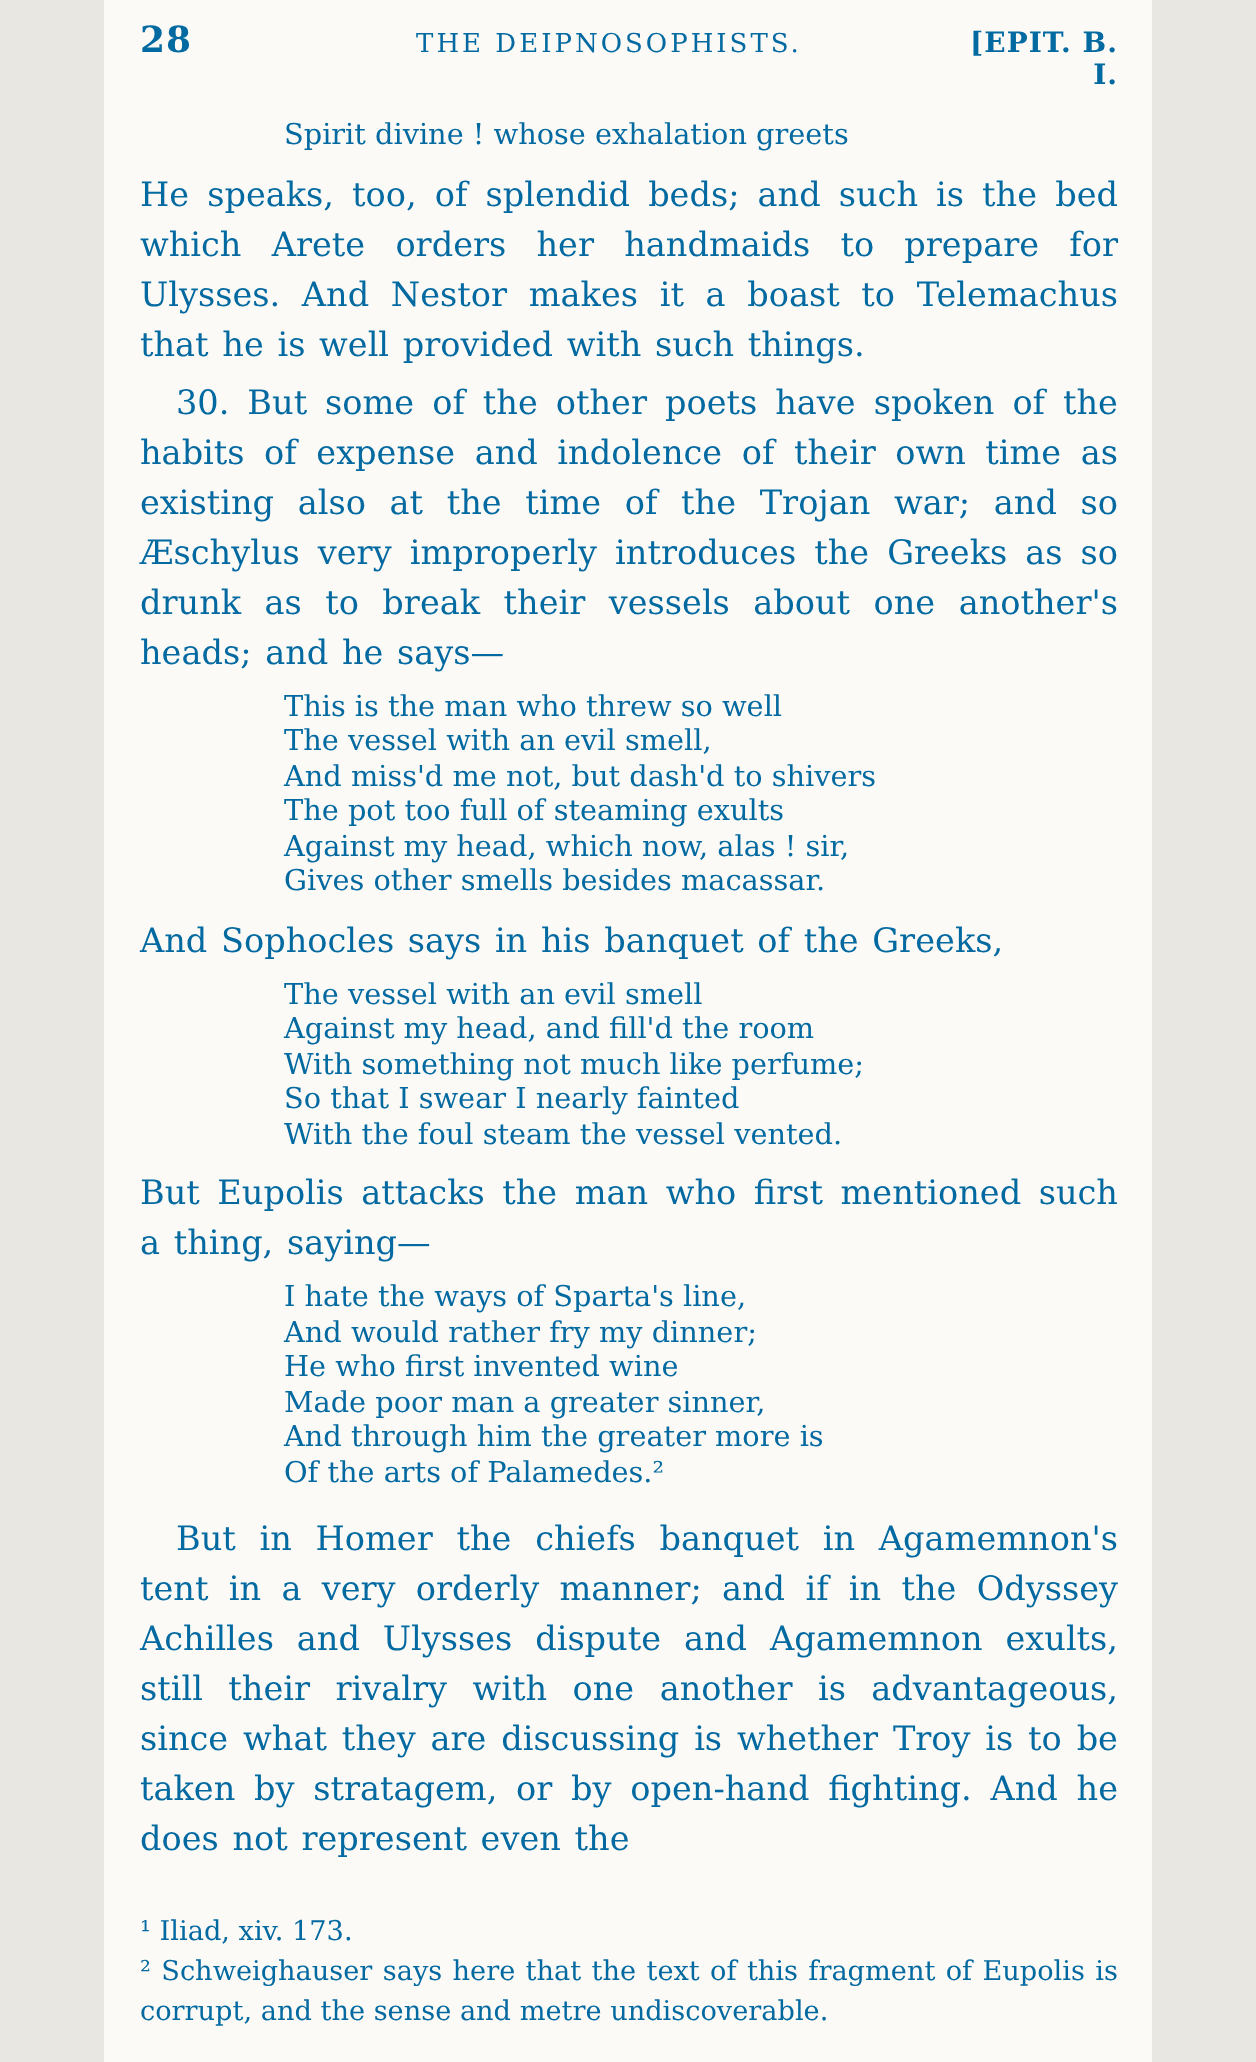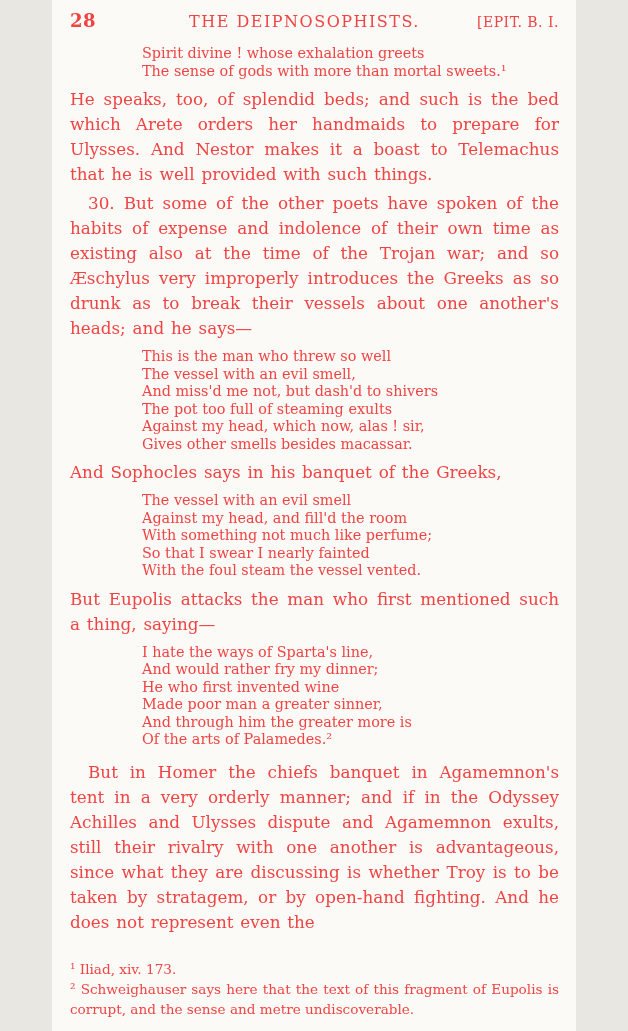--- a/index.html
+++ b/index.html
@@ -7,47 +7,48 @@
     padding: 0;
     background: #e9e7e2;
     font-family: "DejaVu Serif", "Liberation Serif", serif;
   }
   .page {
     position: relative;
     width: 524px;
     height: 1031px;
     margin: 0 auto;
     background: #fbfaf6;
-    color: #ef4444;
+    color: #0369a1;
     box-sizing: border-box;
     padding: 10px 17px 6px 18px;
     overflow: hidden;
   }
   .header {
     display: flex;
     align-items: baseline;
     margin-bottom: 14px;
   }
   .pagenum {
     font-size: 18px;
     font-weight: bold;
     width: 70px;
     letter-spacing: 0.5px;
   }
   .running-title {
     flex: 1;
     text-align: center;
-    font-size: 16px;
+    font-size: 13px;
     letter-spacing: 1.5px;
   }
   .section {
     width: 90px;
     text-align: right;
     font-size: 14px;
     letter-spacing: 0.5px;
+    font-weight: bold;
   }
   .para {
     margin: 0;
     font-size: 16.8px;
     line-height: 25px;
     text-align: justify;
     word-spacing: 1.5px;
   }
   .para.indent { text-indent: 18px; }
   .verse {
@@ -72,21 +73,20 @@
 
   <div class="header">
     <span class="pagenum">28</span>
     <span class="running-title">THE DEIPNOSOPHISTS.</span>
     <span class="section">[EPIT. B. I.</span>
   </div>
 
 
   <div class="verse deep">
     <div class="vline">Spirit divine ! whose exhalation greets</div>
-    <div class="vline">The sense of gods with more than mortal sweets.¹</div>
   </div>
 
   <p class="para">He speaks, too, of splendid beds; and such is the bed which Arete orders her handmaids to prepare for Ulysses.  And Nestor makes it a boast to Telemachus that he is well provided with such things.</p>
 
   <div class="gap"></div>
 
   <p class="para indent">30. But some of the other poets have spoken of the habits of expense and indolence of their own time as existing also at the time of the Trojan war; and so Æschylus very improperly introduces the Greeks as so drunk as to break their vessels about one another's heads; and he says—</p>
 
   <div class="verse">
     <div class="vline">This is the man who threw so well</div>

